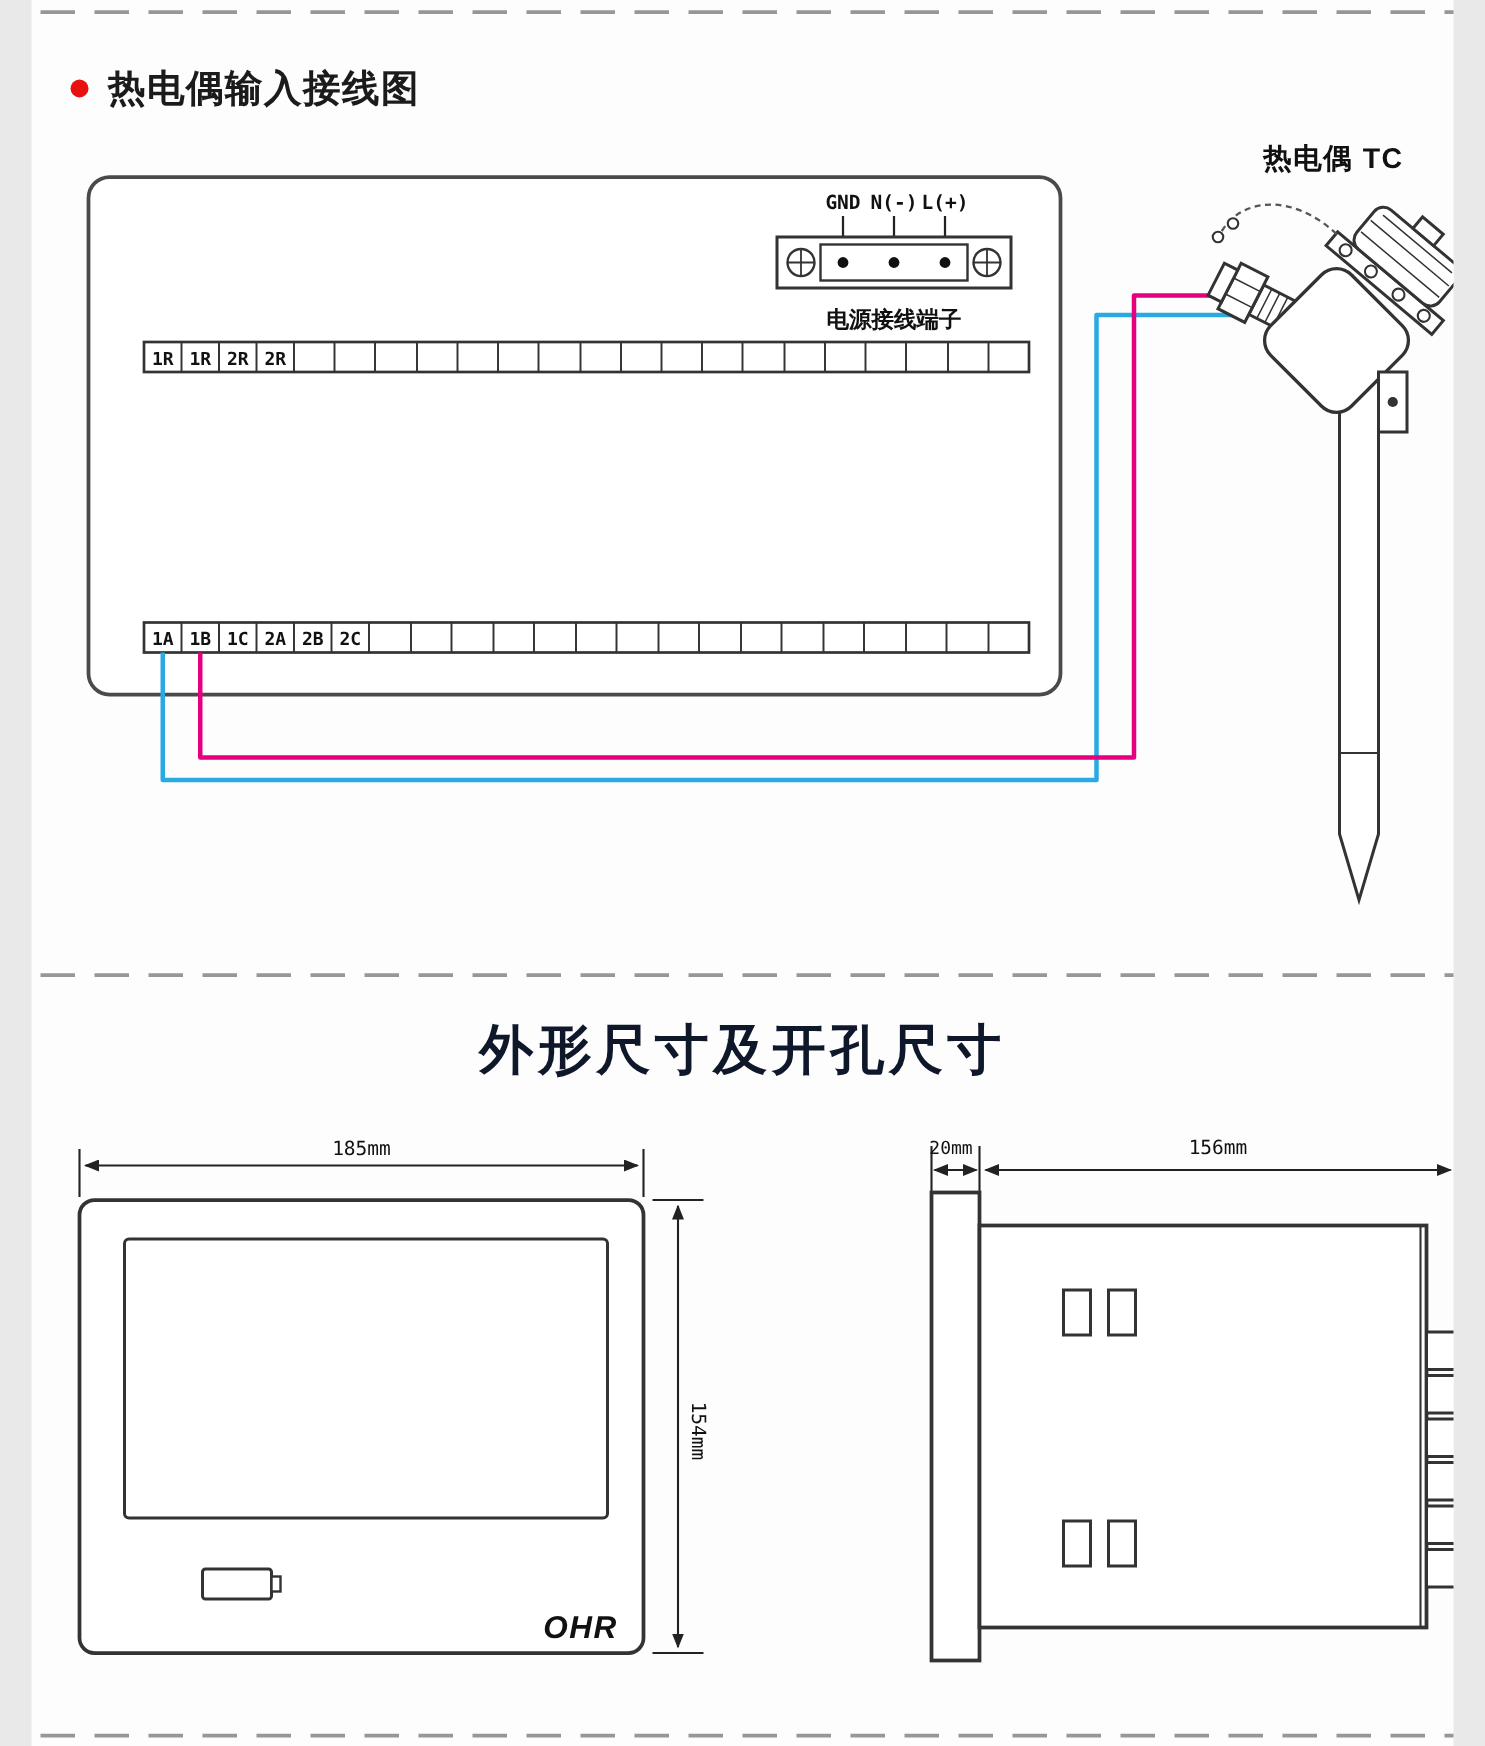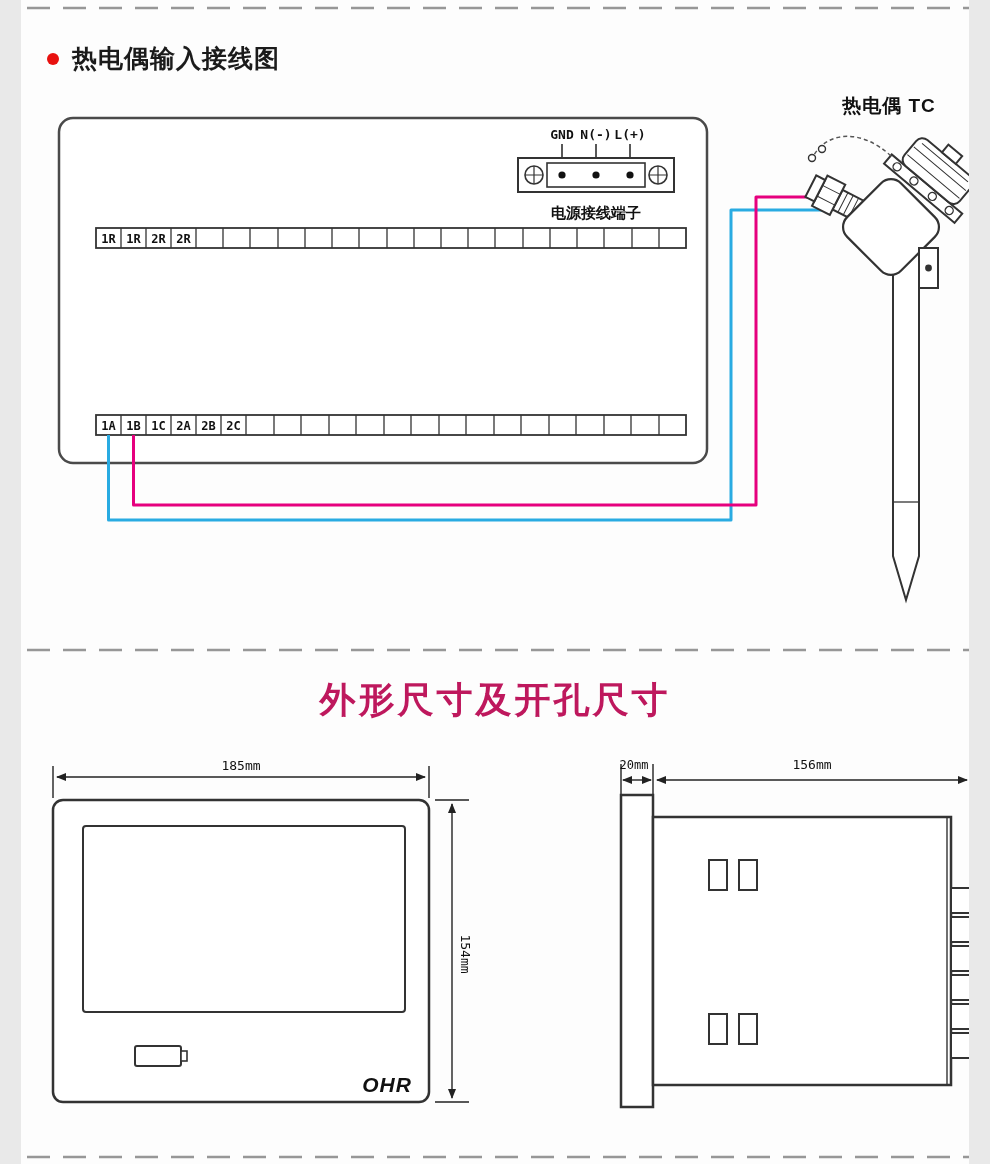--- a/index.html
+++ b/index.html
@@ -9,21 +9,21 @@
     font-family:"Liberation Sans", sans-serif;color:#1b1b1b;
   }
   .page svg{position:absolute;left:0;}
   .svg1{top:0;}
   .svg2{top:740px;}
   .title-row{position:absolute;left:26px;top:42px;display:flex;align-items:center;gap:13px;z-index:2;}
   .t1-bullet{width:12px;height:12px;border-radius:50%;background:#e8110f;flex:0 0 auto;}
   .t1-text{font-size:25px;font-weight:600;letter-spacing:1px;color:#1b1b1b;}
   .title2{
     position:absolute;left:0;right:0;top:676px;text-align:center;z-index:2;
-    font-size:36px;font-weight:700;letter-spacing:3px;color:#be185d;
+    font-size:36px;font-weight:700;letter-spacing:3px;color:#0f172a;
   }
   text{fill:#111;}
   .mono{font-family:"DejaVu Sans Mono", monospace;}
 </style>
 </head>
 <body>
 
 <div class="page">
 
   <div class="title-row">

